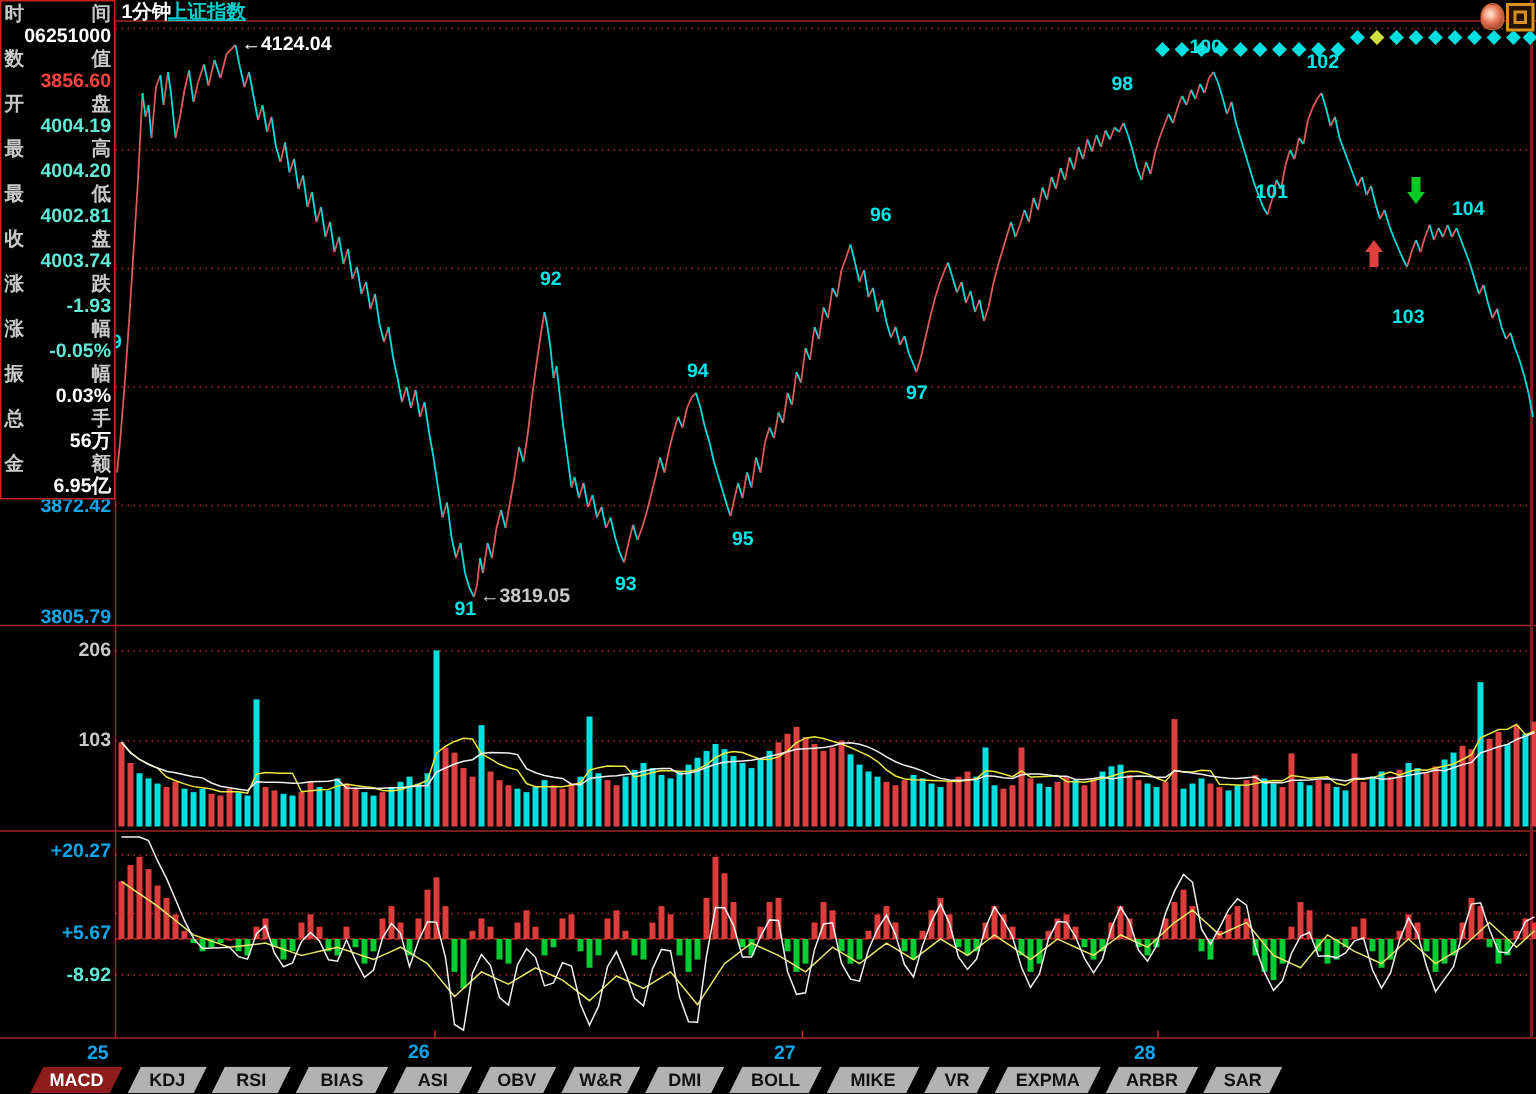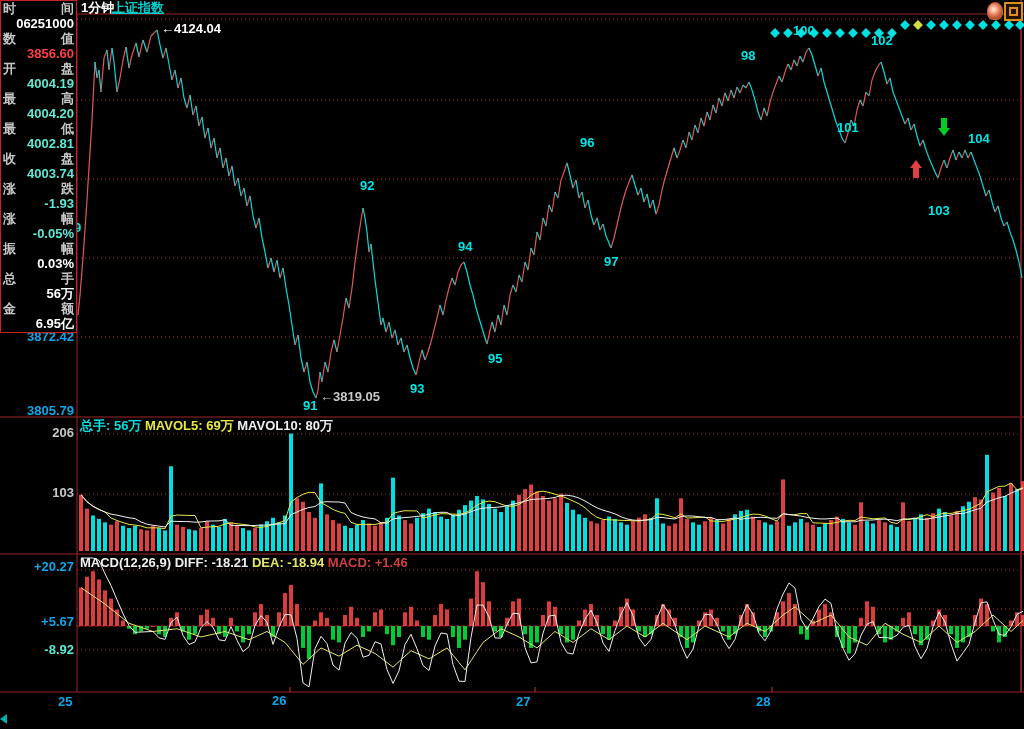--- a/index.html
+++ b/index.html
@@ -827,22 +827,36 @@
       <div class="lbl cy" style="left: 793px; top: 24px;">100</div>
       <div class="lbl cy" style="left: 837px; top: 121px;">101</div>
       <div class="lbl cy" style="left: 871px; top: 34px;">102</div>
       <div class="lbl cy" style="left: 928px; top: 204px;">103</div>
       <div class="lbl cy" style="left: 968px; top: 132px;">104</div>
       <div class="lbl gy" style="left: 0px; top: 426px; width: 74px; text-align: right;">206</div>
       <div class="lbl gy" style="left: 0px; top: 486px; width: 74px; text-align: right;">103</div>
       <div class="lbl dk" style="left: 0px; top: 560px; width: 74px; text-align: right;">+20.27</div>
       <div class="lbl dk" style="left: 0px; top: 602px; width: 74px; text-align: right; margin-top: 13px;">+5.67</div>
       <div class="lbl gn" style="left: 0px; top: 643px; width: 74px; text-align: right;">-8.92</div>
-      <div class="lbl" style="left: 80px; top: 419px;"><span style="color: rgb(0, 224, 224);">总手: 56万</span><span style="color: rgb(232, 232, 64);"> MAVOL5: 69万</span><span style="color: rgb(240, 240, 240);"> MAVOL10: 80万</span></div>
-      <div class="lbl" style="left: 80px; top: 556px;"><span style="color: rgb(240, 240, 240);">MACD(12,26,9) DIFF: -18.21</span><span style="color: rgb(232, 232, 104);"> DEA: -18.94</span><span style="color: rgb(208, 64, 64);"> MACD: +1.46</span></div>
       <div class="lbl dk" style="left: 58px; top: 695px;">25</div>
       <div class="lbl dk" style="left: 272px; top: 694px;">26</div>
       <div class="lbl dk" style="left: 516px; top: 695px;">27</div>
       <div class="lbl dk" style="left: 756px; top: 695px;">28</div>
     </div>
 
   <div id="tab-scroll-left" class="abs"></div>
+  <div id="tabbar" class="abs">
+      <div class="tab active" style="left: 20px; width: 62px;">MACD</div>
+      <div class="tab" style="left: 85px; width: 53px;">KDJ</div>
+      <div class="tab" style="left: 141px; width: 53px;">RSI</div>
+      <div class="tab" style="left: 197px; width: 62px;">BIAS</div>
+      <div class="tab" style="left: 262px; width: 53px;">ASI</div>
+      <div class="tab" style="left: 318px; width: 53px;">OBV</div>
+      <div class="tab" style="left: 374px; width: 53px;">W&amp;R</div>
+      <div class="tab" style="left: 430px; width: 53px;">DMI</div>
+      <div class="tab" style="left: 486px; width: 62px;">BOLL</div>
+      <div class="tab" style="left: 551px; width: 62px;">MIKE</div>
+      <div class="tab" style="left: 616px; width: 44px;">VR</div>
+      <div class="tab" style="left: 663px; width: 71px;">EXPMA</div>
+      <div class="tab" style="left: 737px; width: 62px;">ARBR</div>
+      <div class="tab" style="left: 802px; width: 53px;">SAR</div>
+    </div>
 </div>
 
 </body></html>

